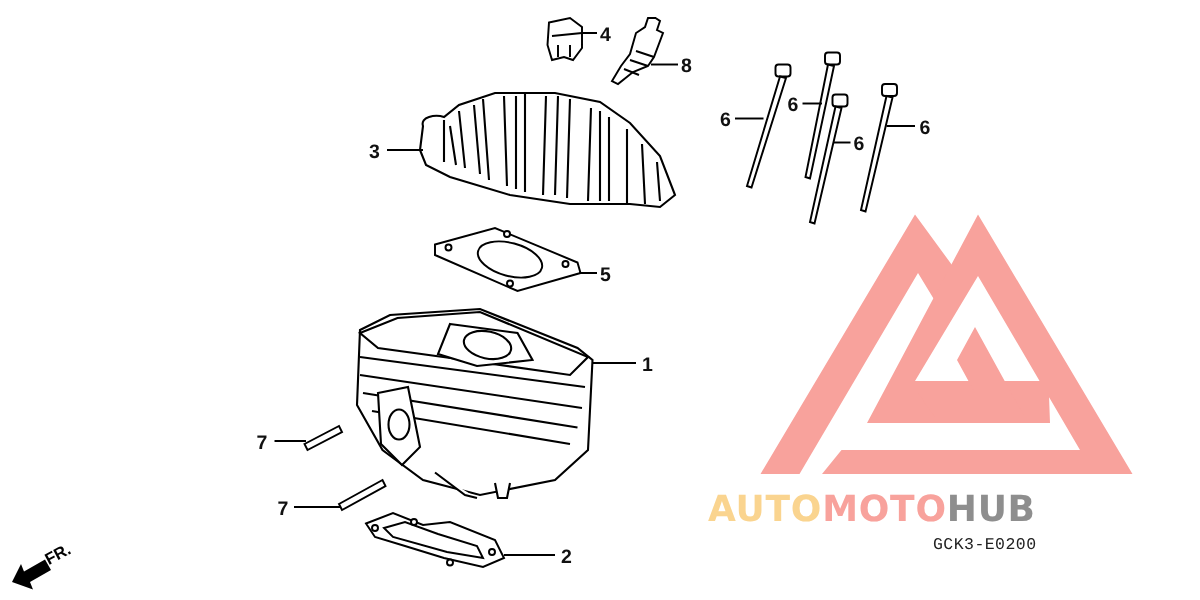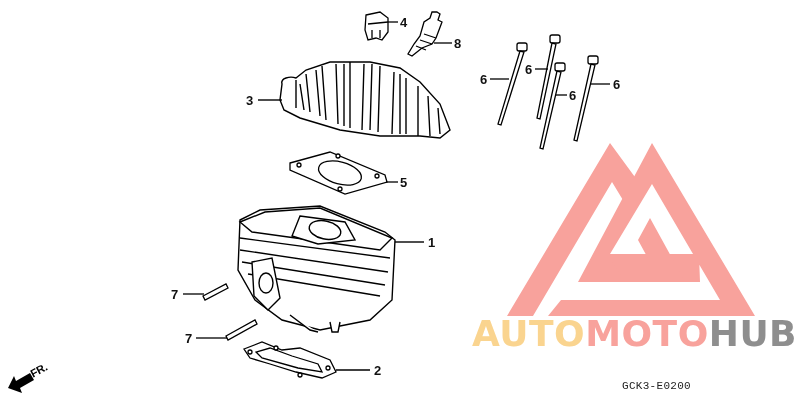--- a/index.html
+++ b/index.html
@@ -1,24 +1,24 @@
 <!DOCTYPE html>
 <html><head>
 <meta charset="utf-8">
 <style>
   html, body { margin:0; padding:0; background:#ffffff; }
   body { width:800px; height:400px; position:relative; overflow:hidden;
          font-family:"Liberation Sans", sans-serif; }
   #diagram { position:absolute; left:0; top:0; width:800px; height:400px; }
   .callout { position:absolute; font-family:"Liberation Sans", sans-serif;
              font-weight:bold; font-size:13px; color:#111; line-height:1; }
-  .code { position:absolute; left:622px; top:380px; font-family:"Liberation Mono", monospace;
+  .code { position:absolute; left:622px; top:358px; font-family:"Liberation Mono", monospace;
           font-size:11px; color:#222; letter-spacing:0.3px; }
-  .brand { position:absolute; left:472px; top:316px; font-family:"DejaVu Sans", sans-serif;
-           font-weight:bold; font-size:36px; letter-spacing:0.5px; line-height:1; white-space:nowrap; }
+  .brand { position:absolute; left:472px; top:327px; font-family:"DejaVu Sans", sans-serif;
+           font-weight:bold; font-size:24px; letter-spacing:0.5px; line-height:1; white-space:nowrap; }
   .fr { position:absolute; left:30px; top:364px; font-family:"Liberation Sans", sans-serif;
         font-weight:bold; font-size:11px; transform:rotate(-28deg); color:#000; }
 </style>
 </head>
 <body>
 
 <svg id="diagram" viewBox="0 0 800 400" xmlns="http://www.w3.org/2000/svg">
 
   <g fill="#f8a29c">
 

